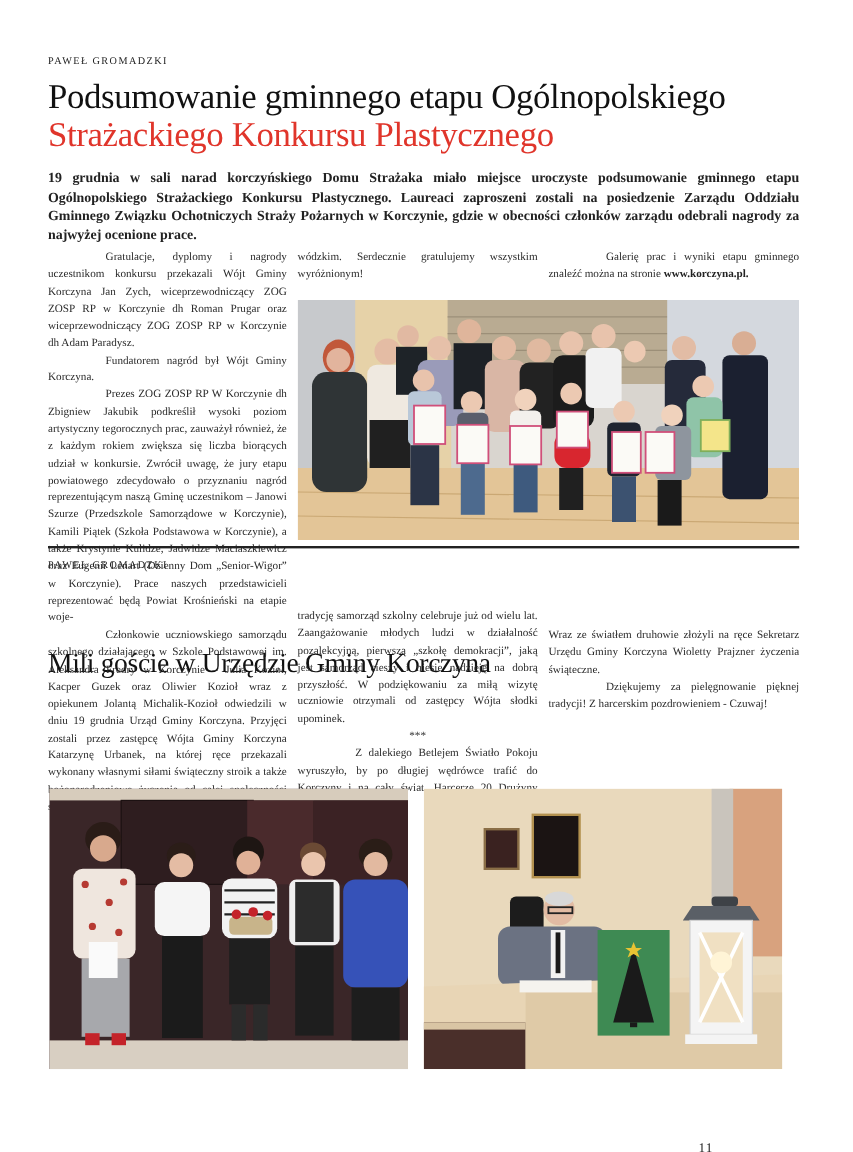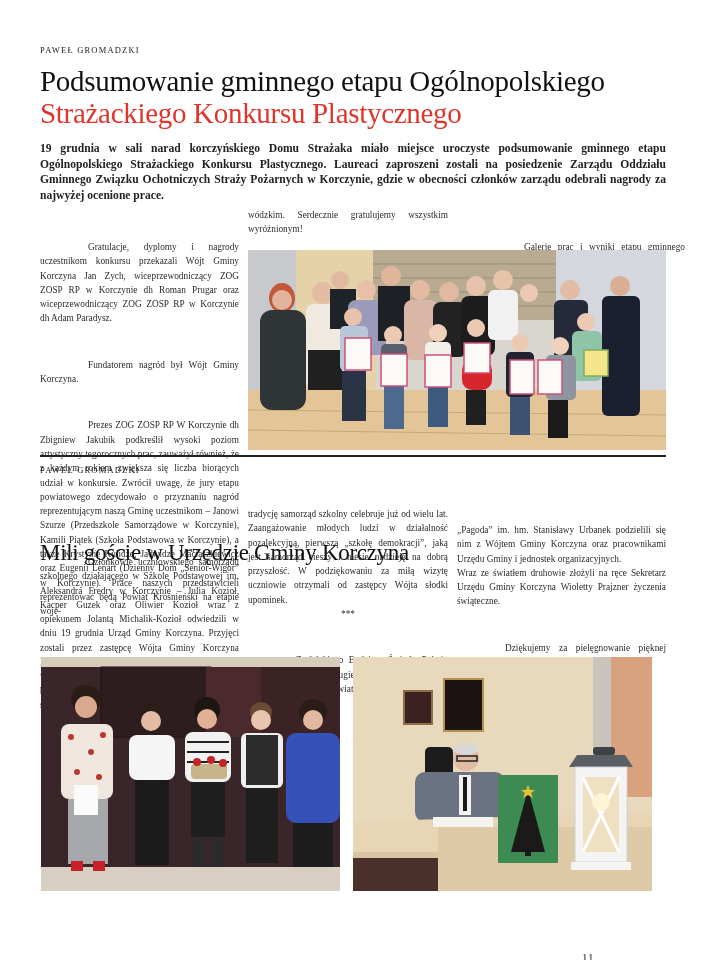--- a/index.html
+++ b/index.html
@@ -4,21 +4,21 @@
   <style>
     html, body { margin: 0; padding: 0; background: #ffffff; }
     body { width: 711px; height: 960px; position: relative; overflow: hidden; font-family: "DejaVu Serif", serif; color: #1a1a1a; }
     .abs { position: absolute; }
     .byline { font-family: "Liberation Serif", serif; font-weight: normal; font-size: 8.5px; letter-spacing: 1.2px; color: #222; }
     .title { font-family: "Liberation Serif", serif; font-size: 29px; line-height: 31px; letter-spacing: -0.3px; color: #111; white-space: nowrap; }
     .title.red { color: #e0352b; }
     .lead { font-family: "Liberation Serif", serif; font-weight: bold; font-size: 11.6px; line-height: 15.6px; text-align: justify; color: #222; }
     .col { font-family: "Liberation Serif", serif; font-size: 9.3px; line-height: 14.3px; text-align: justify; color: #2a2a2a; hyphens: manual; }
     .col p { margin: 0; }
-    .col p.ind { text-indent: 48px; margin-top: 32px; }
+    .col p.ind { text-indent: 48px; }
     .col p.center { text-align: center; }
     .col b { color: #222; }
     .rule { background: #222; height: 1.5px; }
     .photo { overflow: hidden; }
     .pageno { font-family: "Liberation Serif", serif; font-size: 11px; letter-spacing: 1px; color: #222; margin-top: 48px; }
   </style>
 </head>
 <body>
 
 <div class="abs byline" style="left:40px; top:45px;">PAWEŁ GROMADZKI</div>
@@ -30,21 +30,21 @@
 <div class="abs col" style="left:40px; top:208px; width:199px;">
   <p class="ind">Gratulacje, dyplomy i nagrody uczestnikom konkursu przekazali Wójt Gminy Korczyna Jan Zych, wiceprzewodniczący ZOG ZOSP RP w Korczynie dh Roman Prugar oraz wiceprzewodniczący ZOG ZOSP RP w Korczynie dh Adam Paradysz.</p>
   <p class="ind">Fundatorem nagród był Wójt Gminy Korczyna.</p>
   <p class="ind">Prezes ZOG ZOSP RP W Korczynie dh Zbigniew Jakubik podkreślił wysoki poziom artystyczny tegorocznych prac, zauważył również, że z każdym rokiem zwiększa się liczba biorących udział w konkursie. Zwrócił uwagę, że jury etapu powiatowego zdecydowało o przyznaniu nagród reprezentującym naszą Gminę uczestnikom – Janowi Szurze (Przedszkole Samorządowe w Korczynie), Kamili Piątek (Szkoła Podstawowa w Korczynie), a także Krystynie Kulidze, Jadwidze Maciaszkiewicz oraz Eugenii Lenart (Dzienny Dom „Senior-Wigor” w Korczynie). Prace naszych przedstawicieli reprezentować będą Powiat Krośnieński na etapie woje-</p>
 </div>
 
 <div class="abs col" style="left:248px; top:208px; width:200px;">
   <p>wódzkim. Serdecznie gratulujemy wszystkim wyróżnionym!</p>
 </div>
 
-<div class="abs col" style="left:476px; top:208px; width:209px;">
+<div class="abs col" style="left:457px; top:208px; width:209px;">
   <p class="ind"><span>Galerię prac i wyniki etapu gminnego znaleźć można na stronie </span><b>www.korczyna.pl.</b></p>
 </div>
 
 <div class="abs photo" style="left:248px; top:250px; width:418px; height:200px;">
   <svg width="418" height="200" viewBox="0 0 418 200">
     <rect x="0" y="0" width="418" height="200" fill="#d9d5cf"></rect>
     <rect x="0" y="0" width="50" height="140" fill="#c7c9cc"></rect>
     <rect x="48" y="0" width="80" height="140" fill="#e6d2a8"></rect>
     <rect x="125" y="0" width="185" height="70" fill="#b9ab92"></rect>
     <g stroke="#9c8f78" stroke-width="1">
@@ -127,21 +127,20 @@
   <p class="ind">Członkowie uczniowskiego samorządu szkolnego działającego w Szkole Podstawowej im. Aleksandra Fredry w Korczynie – Julia Kozioł, Kacper Guzek oraz Oliwier Kozioł wraz z opiekunem Jolantą Michalik-Kozioł odwiedzili w dniu 19 grudnia Urząd Gminy Korczyna. Przyjęci zostali przez zastępcę Wójta Gminy Korczyna Katarzynę Urbanek, na której ręce przekazali wykonany własnymi siłami świąteczny stroik a także bożonarodzeniowe życzenia od całej społeczności szkolnej. Tę piękną</p>
 </div>
 
 <div class="abs col" style="left:248px; top:507px; width:200px;">
   <p>tradycję samorząd szkolny celebruje już od wielu lat. Zaangażowanie młodych ludzi w działalność pozalekcyjną, pierwszą „szkołę demokracji”, jaką jest samorząd cieszy i niesie nadzieję na dobrą przyszłość. W podziękowaniu za miłą wizytę uczniowie otrzymali od zastępcy Wójta słodki upominek.</p>
   <p class="center">***</p>
   <p class="ind">Z dalekiego Betlejem Światło Pokoju wyruszyło, by po długiej wędrówce trafić do Korczyny i na cały świat. Harcerze 20 Drużyny Harcerskiej</p>
 </div>
 
 <div class="abs col" style="left:457px; top:523px; width:209px;">
-  <p>„Pagoda” im. hm. Stanisławy Urbanek podzielili się nim z Wójtem Gminy Korczyna oraz pracownikami Urzędu Gminy i jednostek organizacyjnych.</p>
   <p>Wraz ze światłem druhowie złożyli na ręce Sekretarz Urzędu Gminy Korczyna Wioletty Prajzner życzenia świąteczne.</p>
   <p class="ind">Dziękujemy za pielęgnowanie pięknej tradycji! Z harcerskim pozdrowieniem - Czuwaj!</p>
 </div>
 
 <div class="abs photo" style="left:41px; top:657px; width:299px; height:234px;">
   <svg width="299" height="234" viewBox="0 0 299 234">
     <rect width="299" height="234" fill="#3a2628"></rect>
     <rect x="0" y="0" width="299" height="10" fill="#d7ccbc"></rect>
     <rect x="60" y="10" width="110" height="70" fill="#2e1d1f" stroke="#1c1112" stroke-width="1"></rect>
     <rect x="165" y="10" width="55" height="70" fill="#4a2a2c"></rect>

